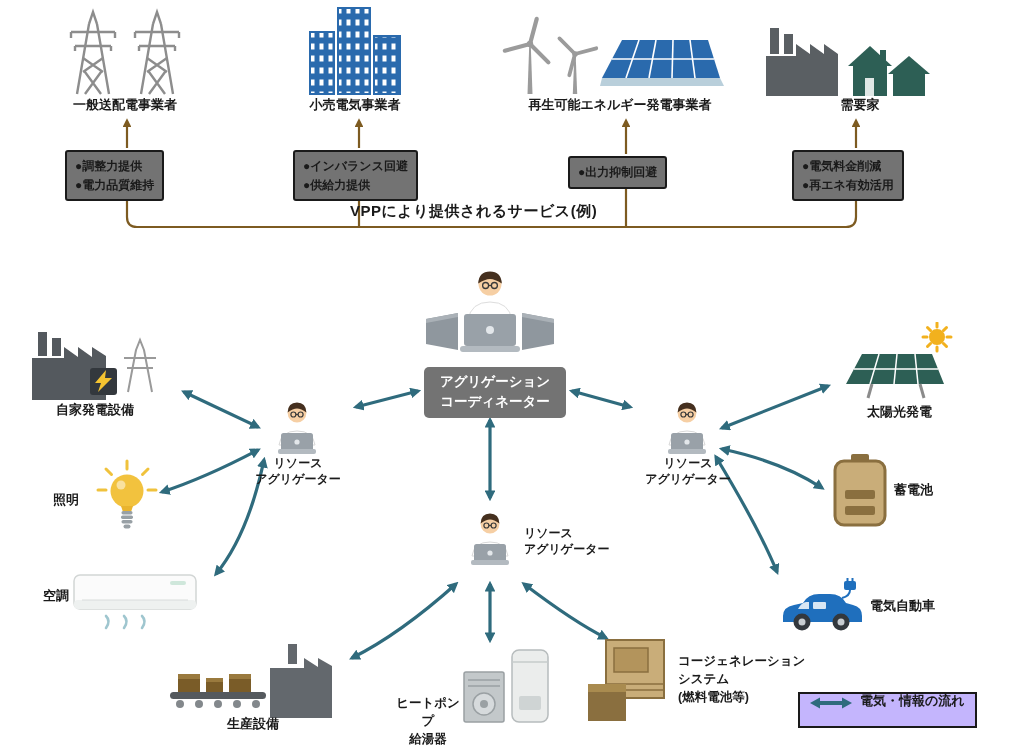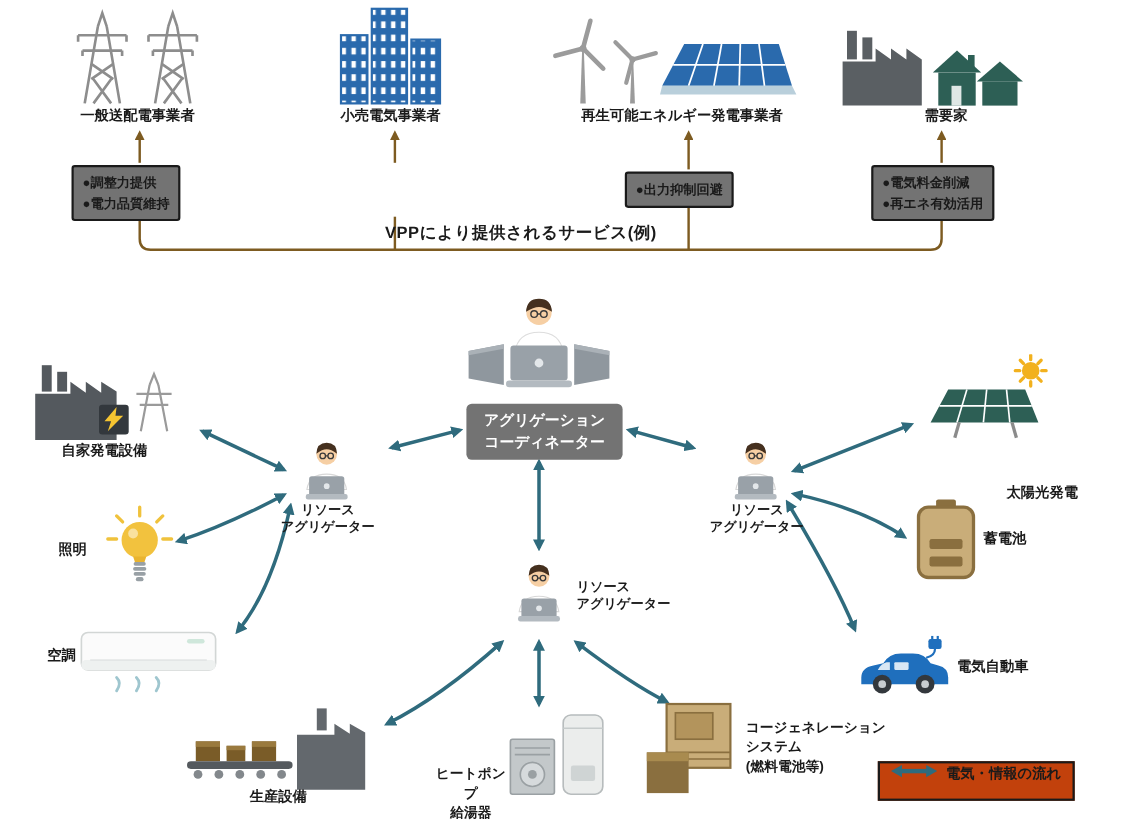--- a/index.html
+++ b/index.html
@@ -18,22 +18,22 @@
     position:absolute;font-weight:bold;font-size:15px;letter-spacing:.5px;
   }
   .coord-box{
     position:absolute;background:#737373;color:#fff;font-weight:bold;font-size:13.5px;
     text-align:center;line-height:1.5;border-radius:5px;padding:5px 0;
   }
   .agg-label{position:absolute;font-weight:bold;font-size:12px;text-align:center;line-height:1.3;}
   .agg-label-side{position:absolute;font-weight:bold;font-size:12px;text-align:left;line-height:1.3;}
   .small-lbl{font-size:12.5px;}
   .legend{
-    position:absolute;border:2px solid #1a1a1a;background:#c2410c;display:flex;align-items:flex-start;
-    gap:8px;padding:0 10px;height:36px;box-sizing:border-box;
+    position:absolute;border:2px solid #1a1a1a;background:#c4b5fd;display:flex;align-items:flex-end;
+    gap:8px;padding:16px 10px;height:36px;box-sizing:border-box;
   }
   .legend span{font-weight:bold;font-size:13px;}
   svg{display:block;}
 </style>
 </head>
 <body>
 
 <div id="stage">
 
   <svg class="abs" style="left:0;top:0;" width="1024" height="750" viewBox="0 0 1024 750">
@@ -161,20 +161,24 @@
 
   <div class="abs lbl" style="left:40px;top:97px;width:170px;font-family:Liberation Serif, serif;">一般送配電事業者</div>
   <div class="abs lbl" style="left:290px;top:97px;width:130px;">小売電気事業者</div>
   <div class="abs lbl" style="left:505px;top:97px;width:230px;">再生可能エネルギー発電事業者</div>
   <div class="abs lbl" style="left:795px;top:97px;width:130px;">需要家</div>
 
   <div class="svc-box" style="left:65px;top:150px;">
     <div>●調整力提供</div>
     <div>●電力品質維持</div>
   </div>
+  <div class="svc-box" style="left:293px;top:150px;">
+    <div>●インバランス回避</div>
+    <div>●供給力提供</div>
+  </div>
   <div class="svc-box" style="left:568px;top:156px;">
     <div>●出力抑制回避</div>
   </div>
   <div class="svc-box" style="left:792px;top:150px;">
     <div>●電気料金削減</div>
     <div>●再エネ有効活用</div>
   </div>
 
   <div class="caption" style="left:350px;top:202px;width:280px;">VPPにより提供されるサービス(例)</div>
 
@@ -398,21 +402,21 @@
       <g stroke="#fff" stroke-width="1.5">
         <line x1="12" y1="47" x2="96" y2="47"></line>
         <line x1="37" y1="32" x2="28" y2="62"></line>
         <line x1="55" y1="32" x2="52" y2="62"></line>
         <line x1="73" y1="32" x2="76" y2="62"></line>
       </g>
       <line x1="30" y1="62" x2="26" y2="76" stroke="#8b8b8b" stroke-width="3"></line>
       <line x1="78" y1="62" x2="82" y2="76" stroke="#8b8b8b" stroke-width="3"></line>
     </svg>
   </div>
-  <div class="abs lbl" style="left:890px;top:404px;width:115px;margin-top:36px;">太陽光発電</div>
+  <div class="abs lbl" style="left:842px;top:404px;width:115px;">太陽光発電</div>
 
   <div class="abs" style="left:830px;top:452px;">
     <svg width="60" height="75" viewBox="0 0 60 75">
       <rect x="21" y="2" width="18" height="9" rx="2" fill="#8a6f3f"></rect>
       <rect x="5" y="9" width="50" height="64" rx="9" fill="#c9ad79" stroke="#8a6f3f" stroke-width="3"></rect>
       <rect x="15" y="38" width="30" height="9" rx="2" fill="#8a6f3f"></rect>
       <rect x="15" y="54" width="30" height="9" rx="2" fill="#8a6f3f"></rect>
     </svg>
   </div>
   <div class="abs lbl" style="left:894px;top:482px;width:60px;text-align:left;">蓄電池</div>

